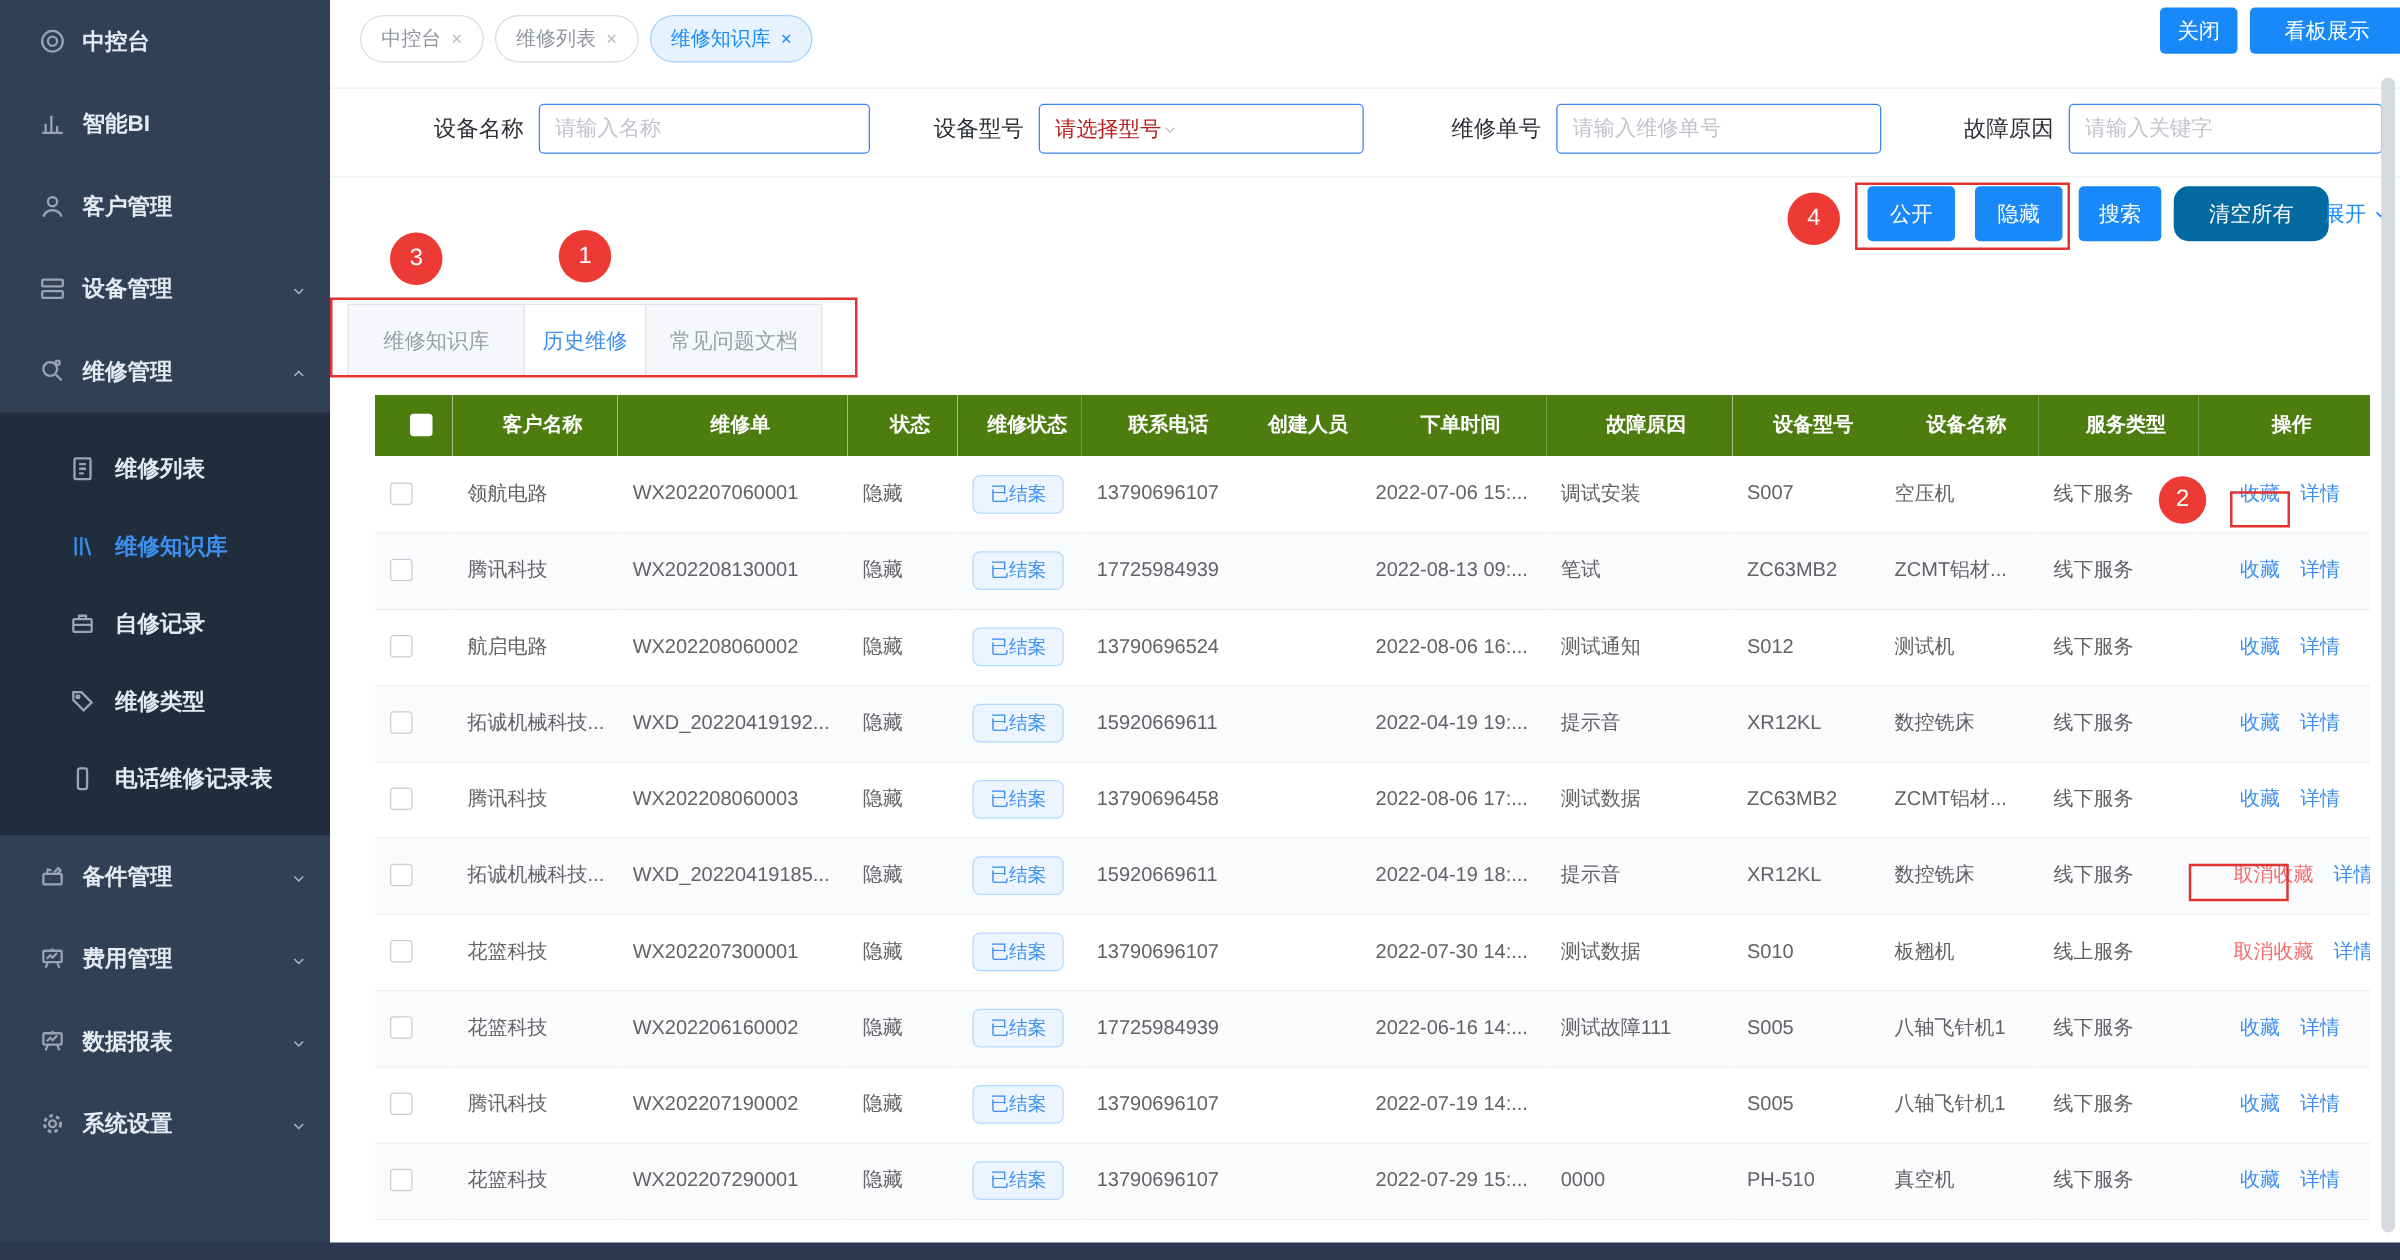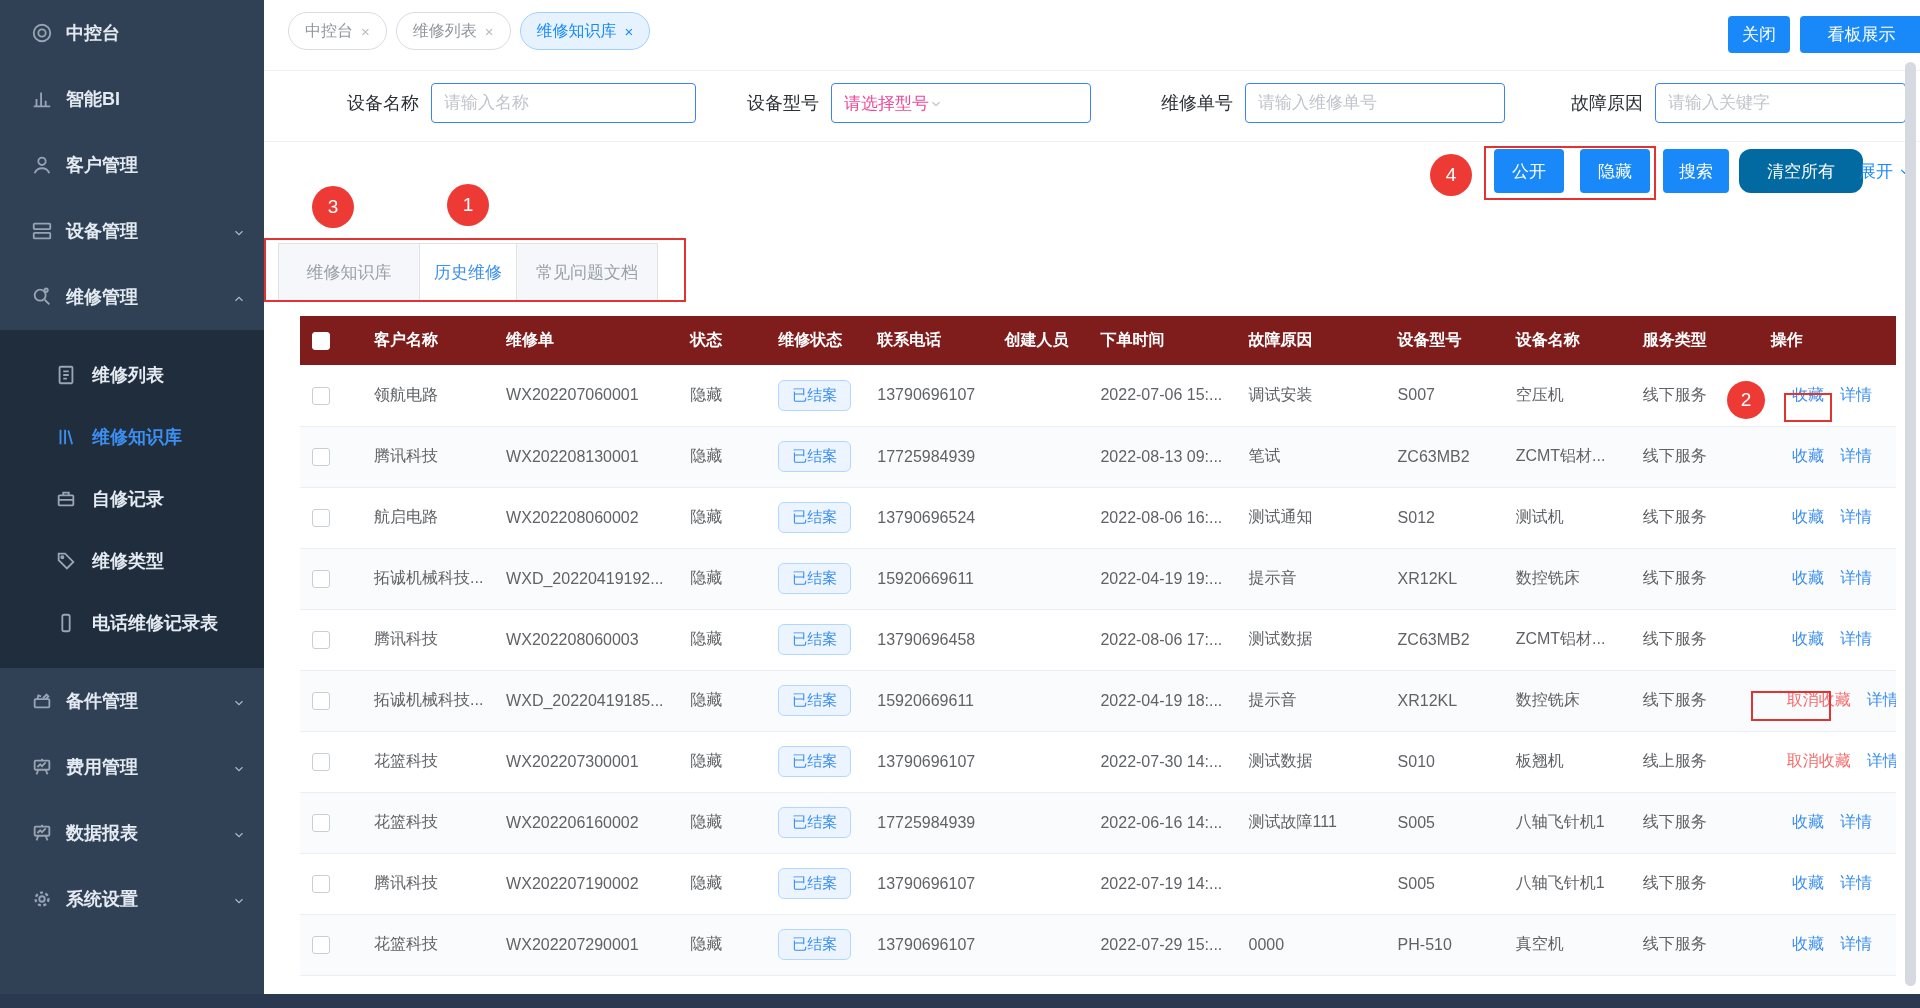--- a/index.html
+++ b/index.html
@@ -21,34 +21,34 @@
   .sub-item.active .mi-icon { color:#3d8ff0; }
   .mi-icon svg, .mi-chevron svg { width:100%; height:100%; }
 
   
   .tags { position:absolute; left:288px; top:12px; display:flex; gap:9px; z-index:3; }
   .tag-chip { height:38px; display:flex; align-items:center; gap:8px; padding:0 16px; border:1px solid #d8dce3; border-radius:19px; background:#fff; color:#8f959e; font-size:16px; cursor:pointer; }
   .tag-chip .tag-x { font-size:15px; color:#b6bac1; }
   .tag-chip.active { background:#e6f3ff; border-color:#9fd0ff; color:#1989fa; }
   .tag-chip.active .tag-x { color:#1989fa; }
 
-  .top-btn { position:absolute; top:16px; height:37px; border-radius:4px; background:#1989fa; color:#fff; font-size:17px; display:flex; align-items:center; justify-content:center; cursor:pointer; z-index:3; }
+  .top-btn { position:absolute; top:6px; height:37px; border-radius:4px; background:#1989fa; color:#fff; font-size:17px; display:flex; align-items:center; justify-content:center; cursor:pointer; z-index:3; }
   .btn-close { left:1728px; width:62px; }
   .btn-board { left:1800px; width:123px; }
 
   .divider { position:absolute; left:264px; width:1656px; height:1px; background:#eef0f3; z-index:1; }
   .divider.d1 { top:70px; }
   .divider.d2 { top:141px; }
 
   
   .field { position:absolute; top:83px; display:flex; align-items:center; gap:12px; z-index:2; }
   .field .f-label { font-size:18px; color:#2b2f36; white-space:nowrap; }
   .f-input, .f-select { height:40px; border:1px solid #3b82f6; border-radius:4px; background:#fff; font-size:17px; color:#606266; padding:0 12px; font-family:inherit; }
   .f-input::placeholder { color:#c0c4cc; }
-  .f-select { display:flex; align-items:center; color:#ec4899; cursor:pointer; }
+  .f-select { display:flex; align-items:center; color:#b91c1c; cursor:pointer; }
   .f-select .sel-arrow { width:14px; height:14px; color:#c0c4cc; }
 
   
   .tb-btn { position:absolute; top:149px; height:44px; border-radius:4px; color:#fff; font-size:17px; display:flex; align-items:center; justify-content:center; cursor:pointer; z-index:2; }
   .blue-btn { background:#1989fa; }
   .btn-publish { left:1494px; width:70px; }
   .btn-hide { left:1580px; width:70px; }
   .btn-search { left:1663px; width:66px; }
   .btn-clear { left:1739px; width:124px; background:#0369a1;border-radius:12px; }
   .expand-link { position:absolute; left:1859px; top:149px; height:44px; display:flex; align-items:center; gap:5px; color:#1989fa; font-size:17px; cursor:pointer; z-index:2; }
@@ -58,21 +58,21 @@
   .ctabs { position:absolute; left:278px; top:243px; display:flex; z-index:2; }
   .ctab { height:58px; border:1px solid #dfe3e8; background:#f5f7fa; color:#9aa0a9; font-size:17px; display:flex; align-items:center; justify-content:center; cursor:pointer; }
   .ctab + .ctab { margin-left:-1px; }
   .ctab.t1 { width:142px; }
   .ctab.t2 { width:98px; }
   .ctab.t3 { width:142px; }
   .ctab.active { background:#fff; color:#3d8ff0; border-bottom-color:#fff; }
 
   
   table.grid { position:absolute; left:300px; top:316px; width:1596px; border-collapse:collapse; table-layout:fixed; z-index:1; }
-  .grid th { height:49px; background:#7f1d1d; color:#fff; font-size:16px; font-weight:700; text-align:left; padding-left:12px; white-space:nowrap; overflow:hidden; }
+  .grid th { height:49px; background:#4d7c0f; color:#fff; font-size:16px; font-weight:700; text-align:center; padding-left:12px; white-space:nowrap; overflow:hidden; }
   .grid td { height:61px; font-size:16px; color:#606266; padding-left:12px; border-bottom:1px solid #ebeef5; white-space:nowrap; overflow:hidden; background:#fff; }
   .grid tbody tr:nth-child(even) td { background:#fafbfd; }
   .cb { display:inline-block; width:18px; height:18px; border:1px solid #c9ced6; border-radius:3px; background:#fff; vertical-align:middle; }
   .grid th .cb { border-color:#fff; }
   .badge { display:inline-block; padding:5px 13px; background:#ecf5ff; border:1px solid #b3d8ff; border-radius:6px; color:#3d8ff0; font-size:15px; }
   td.ops { text-align:right; padding-right:24px; }
   .op { cursor:pointer; margin-left:16px; }
   .op.blue { color:#3d8ff0; }
   .op.red { color:#f56c6c;margin-top:24px; }
 

